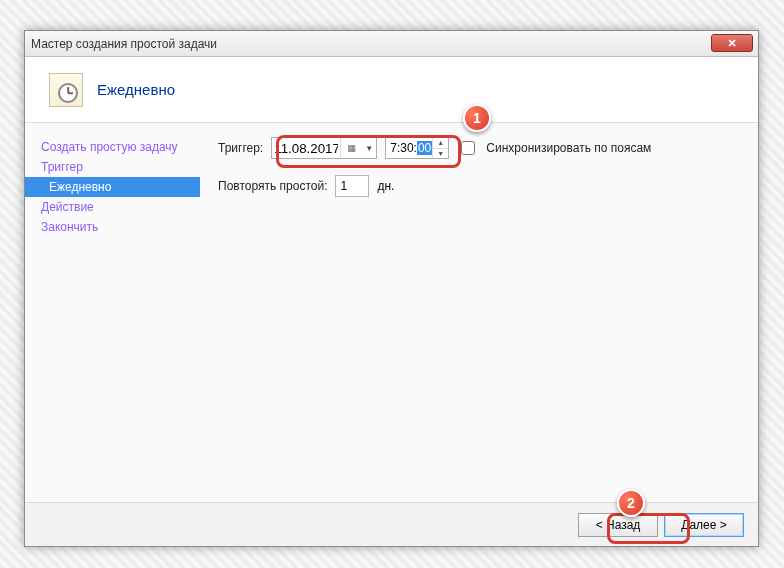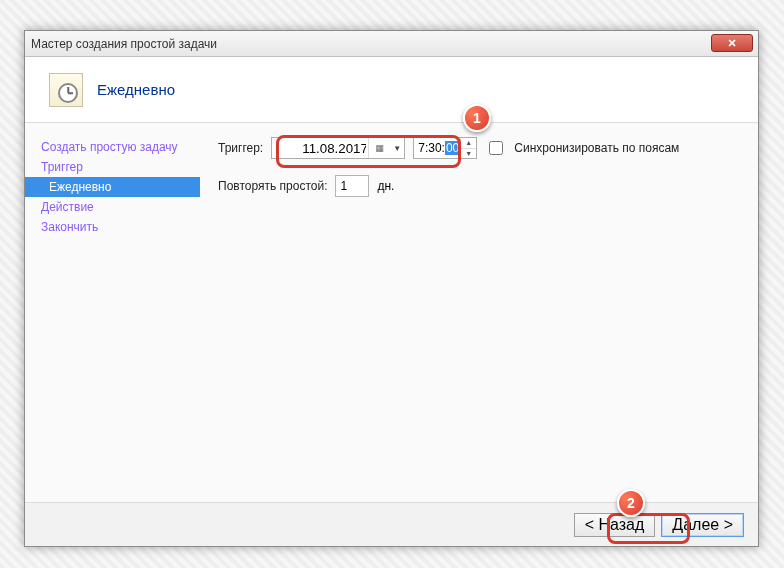--- a/index.html
+++ b/index.html
@@ -119,21 +119,21 @@
     font-family: inherit;
     padding: 0 4px;
   }
   .date-wrap, .time-wrap {
     display: flex;
     align-items: stretch;
     border: 1px solid #adadad;
     height: 22px;
     background: #fff;
   }
-  .date-wrap input, .time-wrap input { border: none; outline: none; width: 68px; margin-left: 28px; }
+  .date-wrap input, .time-wrap input { border: none; outline: none; width: 68px; }
   .date-cal {
     width: 22px;
     display:flex; align-items:center; justify-content:center;
     border-left: 1px solid #ddd;
     font-size: 9px; color: #666;
   }
   .date-drop {
     width: 14px;
     display:flex; align-items:center; justify-content:center;
     font-size: 8px; color: #444;
@@ -158,21 +158,21 @@
     justify-content: flex-end;
     align-items: center;
     padding-right: 14px;
     gap: 6px;
   }
   .btn {
     min-width: 80px;
     height: 24px;
     border: 1px solid #9e9e9e;
     background: linear-gradient(#fbfbfb,#e8e8e8);
-    font-size: 16px;
+    font-size: 12px;
     font-family: inherit;
     padding: 0 10px;
     cursor: pointer;
   }
   .btn.default {
     border: 1px solid #569de5;
     box-shadow: inset 0 0 0 1px #b9d7f4;
   }
   .highlight {
     position: absolute;

